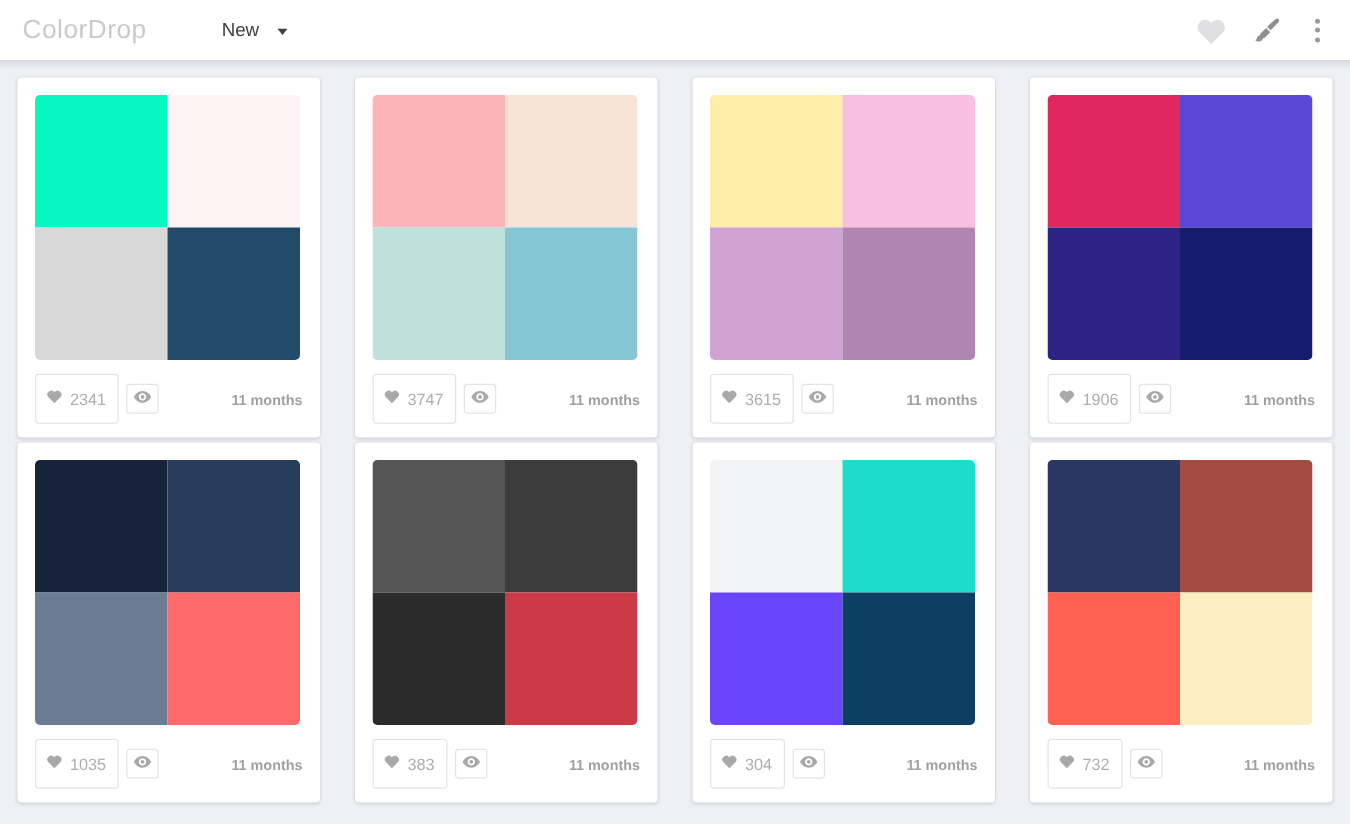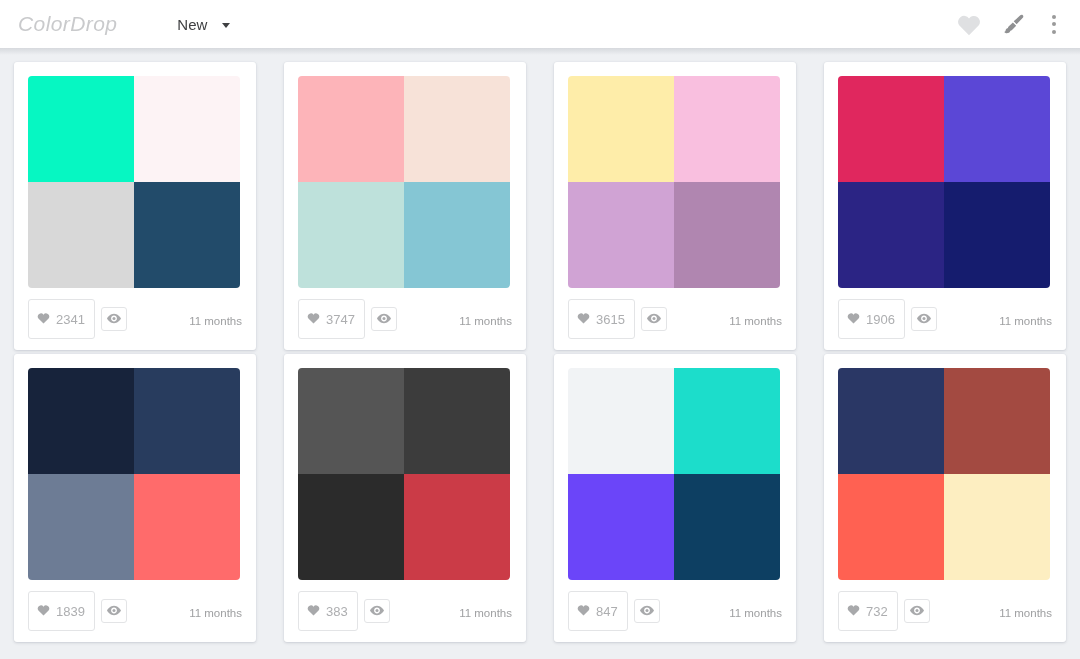--- a/index.html
+++ b/index.html
@@ -34,21 +34,20 @@
     background: linear-gradient(to bottom, rgba(120,125,135,0.20), rgba(120,125,135,0.0));
     pointer-events: none;
   }
 
   .brand {
     font-size: 21px;
     color: #c9cacc;
     letter-spacing: 0.4px;
     font-weight: 400;
     padding-left: 4px;
-    font-style: italic;
   }
 
   .nav-new {
     margin-left: 60px;
     display: flex;
     align-items: center;
     gap: 12px;
     font-size: 15px;
     color: #3f4042;
     cursor: pointer;
@@ -157,21 +156,21 @@
     border: 1px solid #e3e4e6;
     border-radius: 3px;
     background: #fff;
     cursor: pointer;
   }
 
   .age {
     margin-left: auto;
     font-size: 11.5px;
     color: #9fa0a2;
-    font-weight: 400;
+    font-weight: 700;
     padding-top: 3px;
   }
 </style>
 </head>
 <body>
 
 <div class="app-header">
 
   <div class="brand">ColorDrop</div>
 
@@ -313,21 +312,21 @@
           <div class="swatch" style="background: rgb(40, 60, 94);"></div>
           <div class="swatch" style="background: rgb(109, 124, 149);"></div>
           <div class="swatch" style="background: rgb(255, 107, 107);"></div>
         </div>
       </div>
       <div class="card-footer">
         <div class="pill">
           <span><svg width="13" height="12" viewBox="0 0 24 22">
               <path d="M12 21.2 2.6 11.8A5.7 5.7 0 0 1 12 5.2a5.7 5.7 0 0 1 9.4 6.6L12 21.2z" fill="#a8a9ab"></path>
             </svg></span>
-          <span class="count">1839</span>
+          <span class="count">1035</span>
         </div>
         <div class="eye-btn">
           <span><svg width="14" height="11" viewBox="0 0 24 16">
               <path d="M12 0C6 0 1.6 4.9 0 8c1.6 3.1 6 8 12 8s10.4-4.9 12-8c-1.6-3.1-6-8-12-8zm0 13c-2.8 0-5-2.2-5-5s2.2-5 5-5 5 2.2 5 5-2.2 5-5 5z" fill="#a8a9ab"></path>
               <circle cx="12" cy="8" r="2.6" fill="#a8a9ab"></circle>
             </svg></span>
         </div>
         <div class="age">11 months</div>
       </div>
     </div>
@@ -363,21 +362,21 @@
           <div class="swatch" style="background: rgb(28, 221, 203);"></div>
           <div class="swatch" style="background: rgb(107, 69, 249);"></div>
           <div class="swatch" style="background: rgb(13, 63, 98);"></div>
         </div>
       </div>
       <div class="card-footer">
         <div class="pill">
           <span><svg width="13" height="12" viewBox="0 0 24 22">
               <path d="M12 21.2 2.6 11.8A5.7 5.7 0 0 1 12 5.2a5.7 5.7 0 0 1 9.4 6.6L12 21.2z" fill="#a8a9ab"></path>
             </svg></span>
-          <span class="count">847</span>
+          <span class="count">304</span>
         </div>
         <div class="eye-btn">
           <span><svg width="14" height="11" viewBox="0 0 24 16">
               <path d="M12 0C6 0 1.6 4.9 0 8c1.6 3.1 6 8 12 8s10.4-4.9 12-8c-1.6-3.1-6-8-12-8zm0 13c-2.8 0-5-2.2-5-5s2.2-5 5-5 5 2.2 5 5-2.2 5-5 5z" fill="#a8a9ab"></path>
               <circle cx="12" cy="8" r="2.6" fill="#a8a9ab"></circle>
             </svg></span>
         </div>
         <div class="age">11 months</div>
       </div>
     </div>

